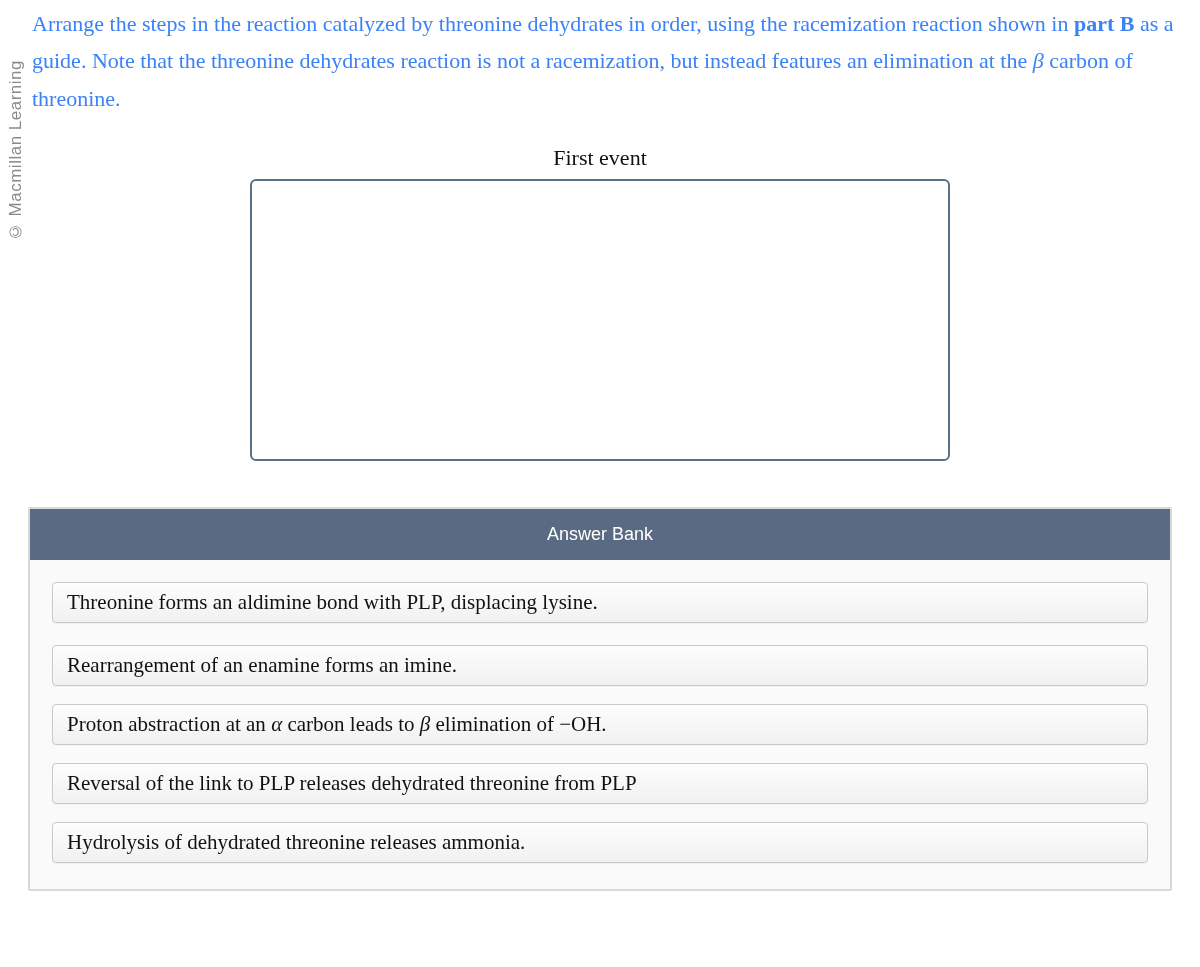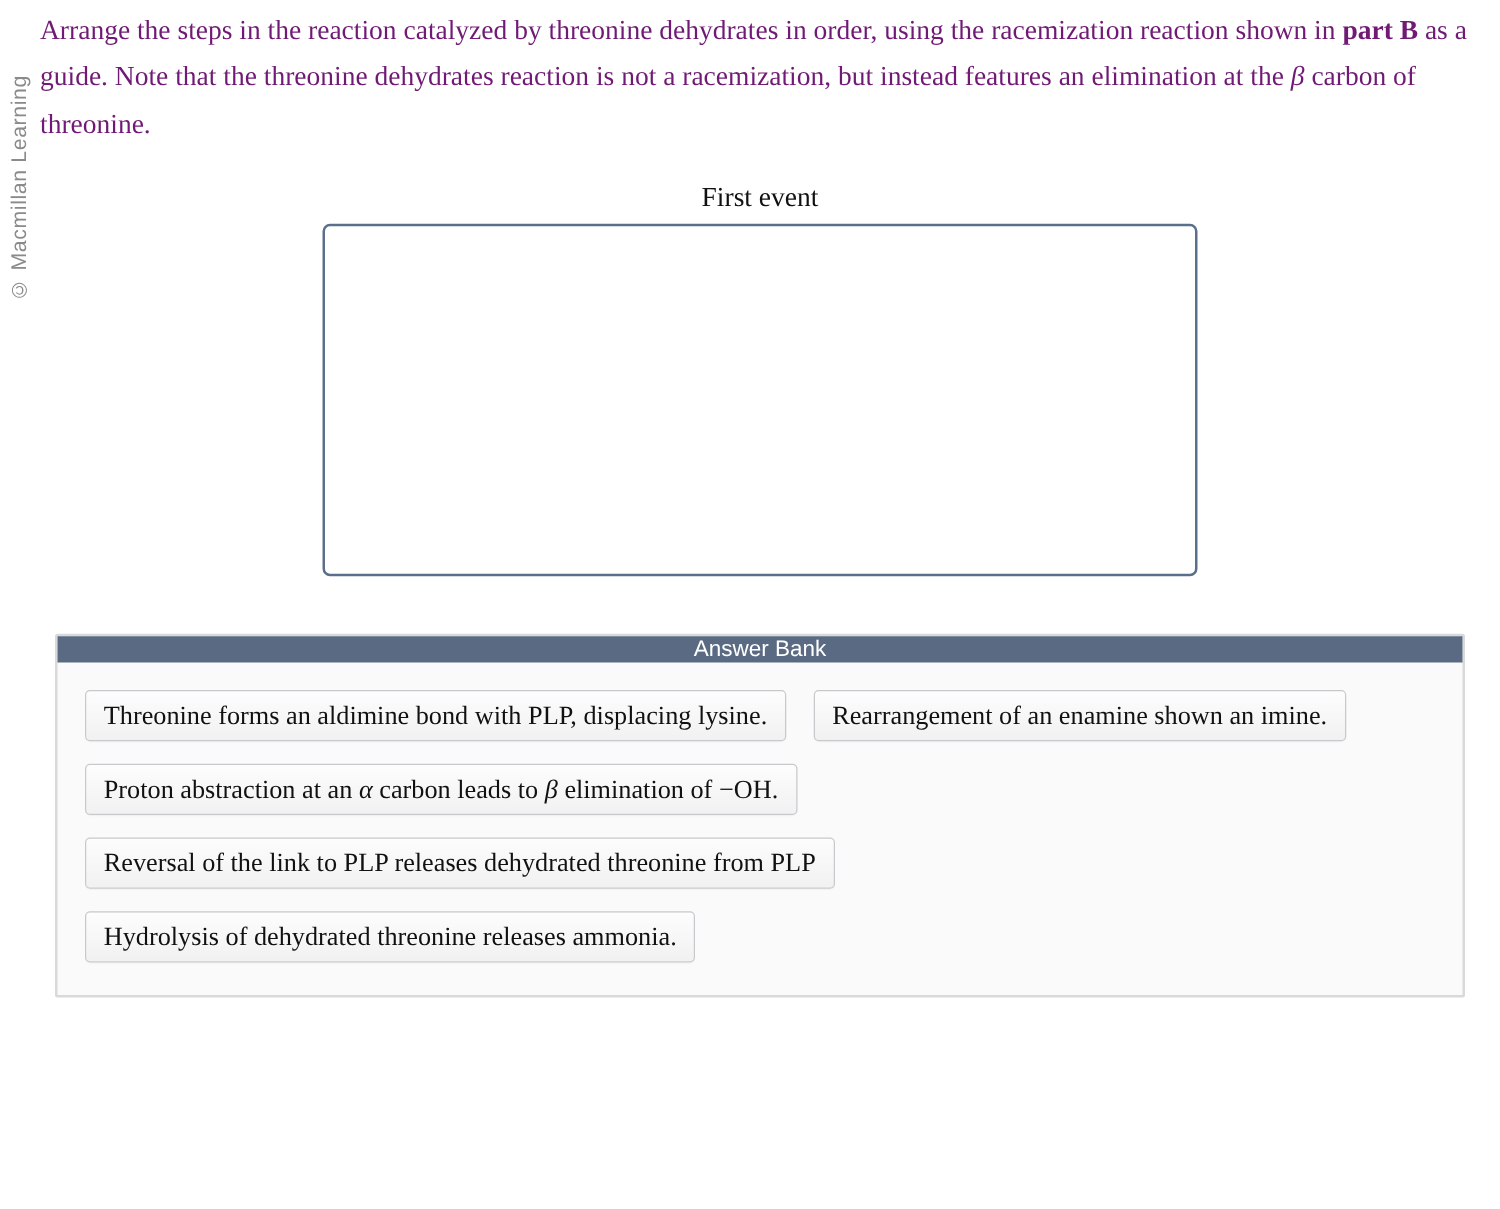--- a/index.html
+++ b/index.html
@@ -22,27 +22,27 @@
     font-size: 17px;
     letter-spacing: 0.5px;
   }
   .question {
     position: absolute;
     left: 32px;
     top: 5px;
     right: 8px;
     font-size: 22px;
     line-height: 1.7;
-    color: #701a75;
+    color: #3b82f6;
   }
   .question b { font-weight: 700; }
   .beta { font-style: italic; font-family: Georgia, serif; }
   .content {
     position: absolute;
-    left: 44px;
+    left: 28px;
     right: 28px;
     top: 145px;
   }
   .order-label {
     text-align: center;
     font-size: 22px;
     color: #111;
     margin-bottom: 8px;
   }
   .order-label.bottom { margin-top: 12px; margin-bottom: 0; }
@@ -59,26 +59,26 @@
     border: 2px solid #d9d9dc;
     border-radius: 2px;
     background: #fafafb;
   }
   .bank-header {
     background: #5a6a82;
     color: #fff;
     font-family: 'Helvetica Neue', Arial, sans-serif;
     font-size: 18px;
     text-align: center;
-    padding: 0 0;
+    padding: 15px 0;
   }
   .bank-body {
     padding: 22px 22px 26px 22px;
   }
-  .row { display: flex; flex-wrap: wrap; gap: 22px; margin-bottom: 18px; }
+  .row { display: flex; flex-wrap: wrap; gap: 22px; margin-bottom: 18px; flex-direction: column; }
   .row:last-child { margin-bottom: 0; }
   .chip {
     display: inline-block;
     background: linear-gradient(#fdfdfd,#f1f1f2);
     border: 1px solid #c9c9cd;
     border-radius: 4px;
     padding: 7px 14px;
     font-size: 21px;
     color: #111;
     cursor: grab;
@@ -99,21 +99,21 @@
 <div class="content">
 
   <div class="order-label">First event</div>
   <div class="dropzone"></div>
 
   <div class="bank-wrap">
     <div class="bank-header">Answer Bank</div>
     <div class="bank-body">
       <div class="row">
         <div class="chip">Threonine forms an aldimine bond with PLP, displacing lysine.</div>
-        <div class="chip">Rearrangement of an enamine shown an imine.</div>
+        <div class="chip">Rearrangement of an enamine forms an imine.</div>
       </div>
       <div class="row">
         <div class="chip">
           <span>Proton abstraction at an </span><span class="alpha">α</span><span> carbon leads to </span><span class="beta2">β</span><span> elimination of −OH.</span>
         </div>
       </div>
       <div class="row">
         <div class="chip">Reversal of the link to PLP releases dehydrated threonine from PLP</div>
       </div>
       <div class="row">

